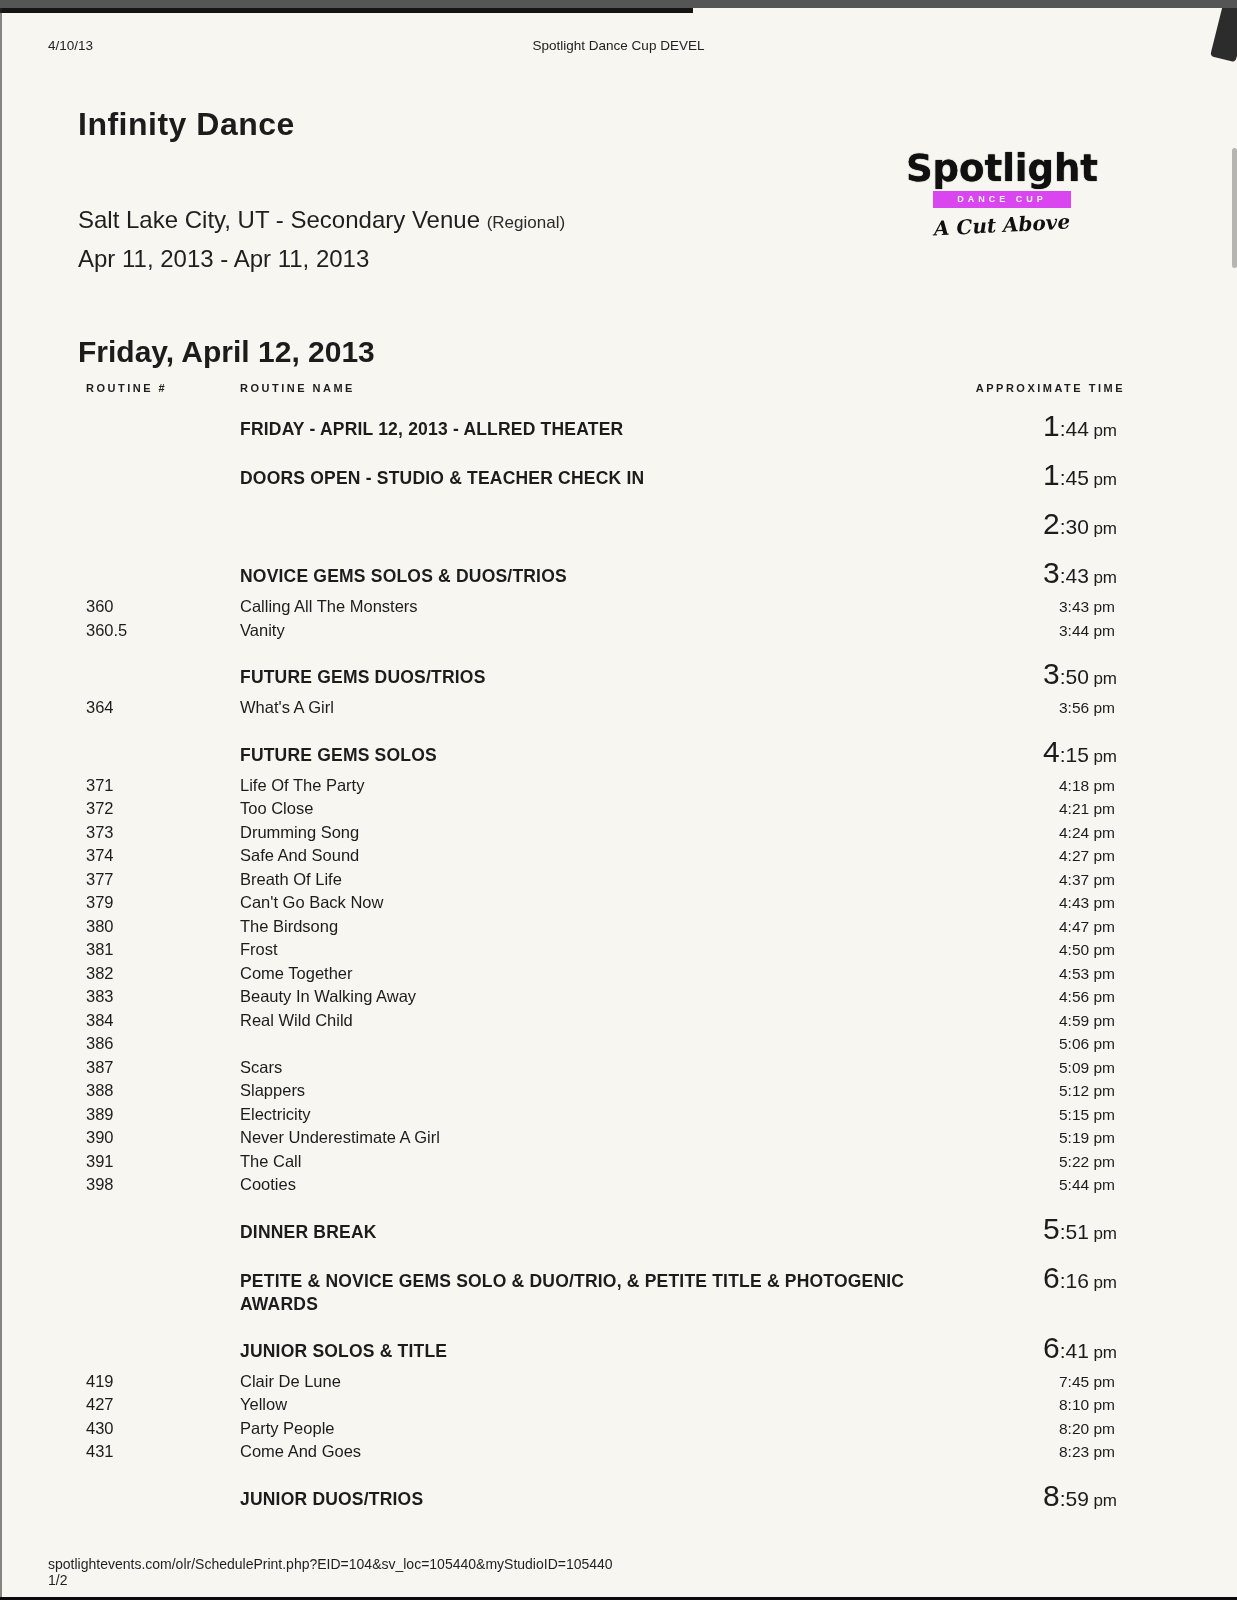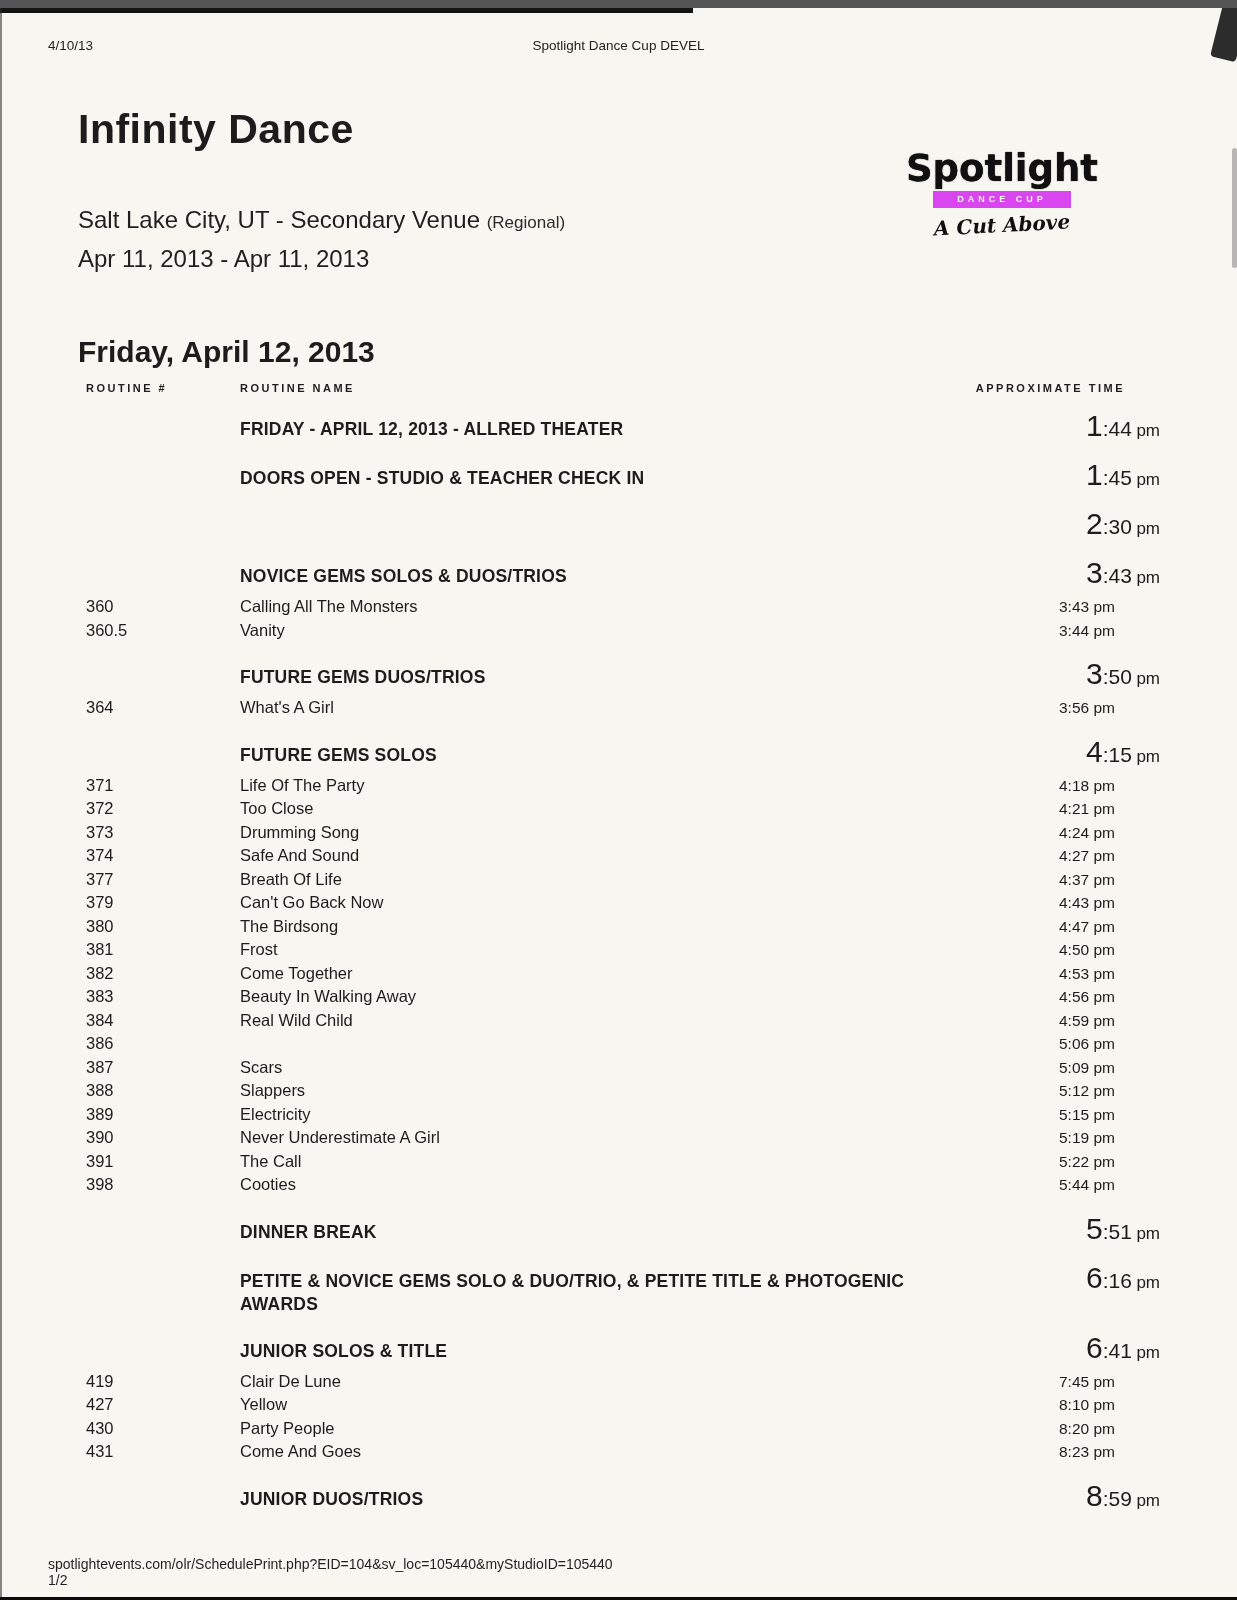--- a/index.html
+++ b/index.html
@@ -16,21 +16,21 @@
   .scan-bottom{position:absolute;left:0;bottom:0;width:100%;height:11px;background:#0b0b0b;}
   .scan-topleft{position:absolute;left:0;top:0;width:56%;height:5px;background:#141414;}
   .scan-left{position:absolute;left:0;top:0;width:2px;height:100%;background:rgba(40,40,40,.55);}
   .scan-topright{position:absolute;right:-6px;top:-8px;width:26px;height:60px;background:#2c2c2c;transform:rotate(14deg);border-radius:4px;}
   .scan-rightsmudge{position:absolute;right:0;top:140px;width:5px;height:120px;background:rgba(60,60,60,.35);border-radius:3px;}
 
   .meta{position:absolute;top:30px;left:0;width:100%;font-size:13.5px;color:#222;}
   .meta .date{position:absolute;left:48px;top:0;}
   .meta .ptitle{position:absolute;left:0;width:100%;text-align:center;top:0;}
 
-  .studio-name{position:absolute;top:98px;left:78px;font-size:41px;font-weight:bold;letter-spacing:.5px;}
+  .studio-name{position:absolute;top:98px;left:78px;font-size:32px;font-weight:bold;letter-spacing:.5px;}
 
   .venue-block{position:absolute;top:194px;left:78px;font-size:24px;line-height:36px;color:#1f1f1f;}
   .venue-qualifier{font-size:17px;color:#2a2a2a;}
 
   .logo{position:absolute;top:142px;left:893px;width:218px;text-align:center;color:#101010;}
   .logo-brand{
     font-size:37px;font-weight:800;letter-spacing:0px;
     font-family:"DejaVu Sans", sans-serif;
     text-shadow:0 0 1px #000;
     line-height:38px;
@@ -45,21 +45,21 @@
     font-family:"DejaVu Serif", serif;font-style:italic;font-weight:bold;
     font-size:20px;transform:rotate(-3deg);
   }
 
   .day-title{position:absolute;top:327px;left:78px;font-size:30px;font-weight:bold;}
 
   .sched{position:absolute;top:374px;left:0;width:1237px;}
   .srow{display:flex;align-items:flex-start;}
   .c-num{width:240px;padding-left:86px;box-sizing:border-box;flex:0 0 auto;}
   .c-name{width:700px;flex:0 0 auto;}
-  .c-time{flex:1 1 auto;text-align:right;padding-right:77px;}
+  .c-time{flex:1 1 auto;text-align:right;padding-right:120px;}
 
   .colhead{font-size:11px;font-weight:bold;letter-spacing:2.5px;color:#1d1d1d;margin-bottom:6px;}
   .colhead .c-time{padding-right:112px;}
 
   .routine-row{font-size:16.5px;line-height:23.5px;}
   .routine-row .c-time{font-size:15.5px;padding-right:122px;}
 
   .section-row{margin-top:15px;margin-bottom:5px;}
   .section-row .c-name{font-size:17.5px;font-weight:bold;letter-spacing:.2px;line-height:23px;padding-top:9px;}
   .section-row .c-time{white-space:nowrap;}

